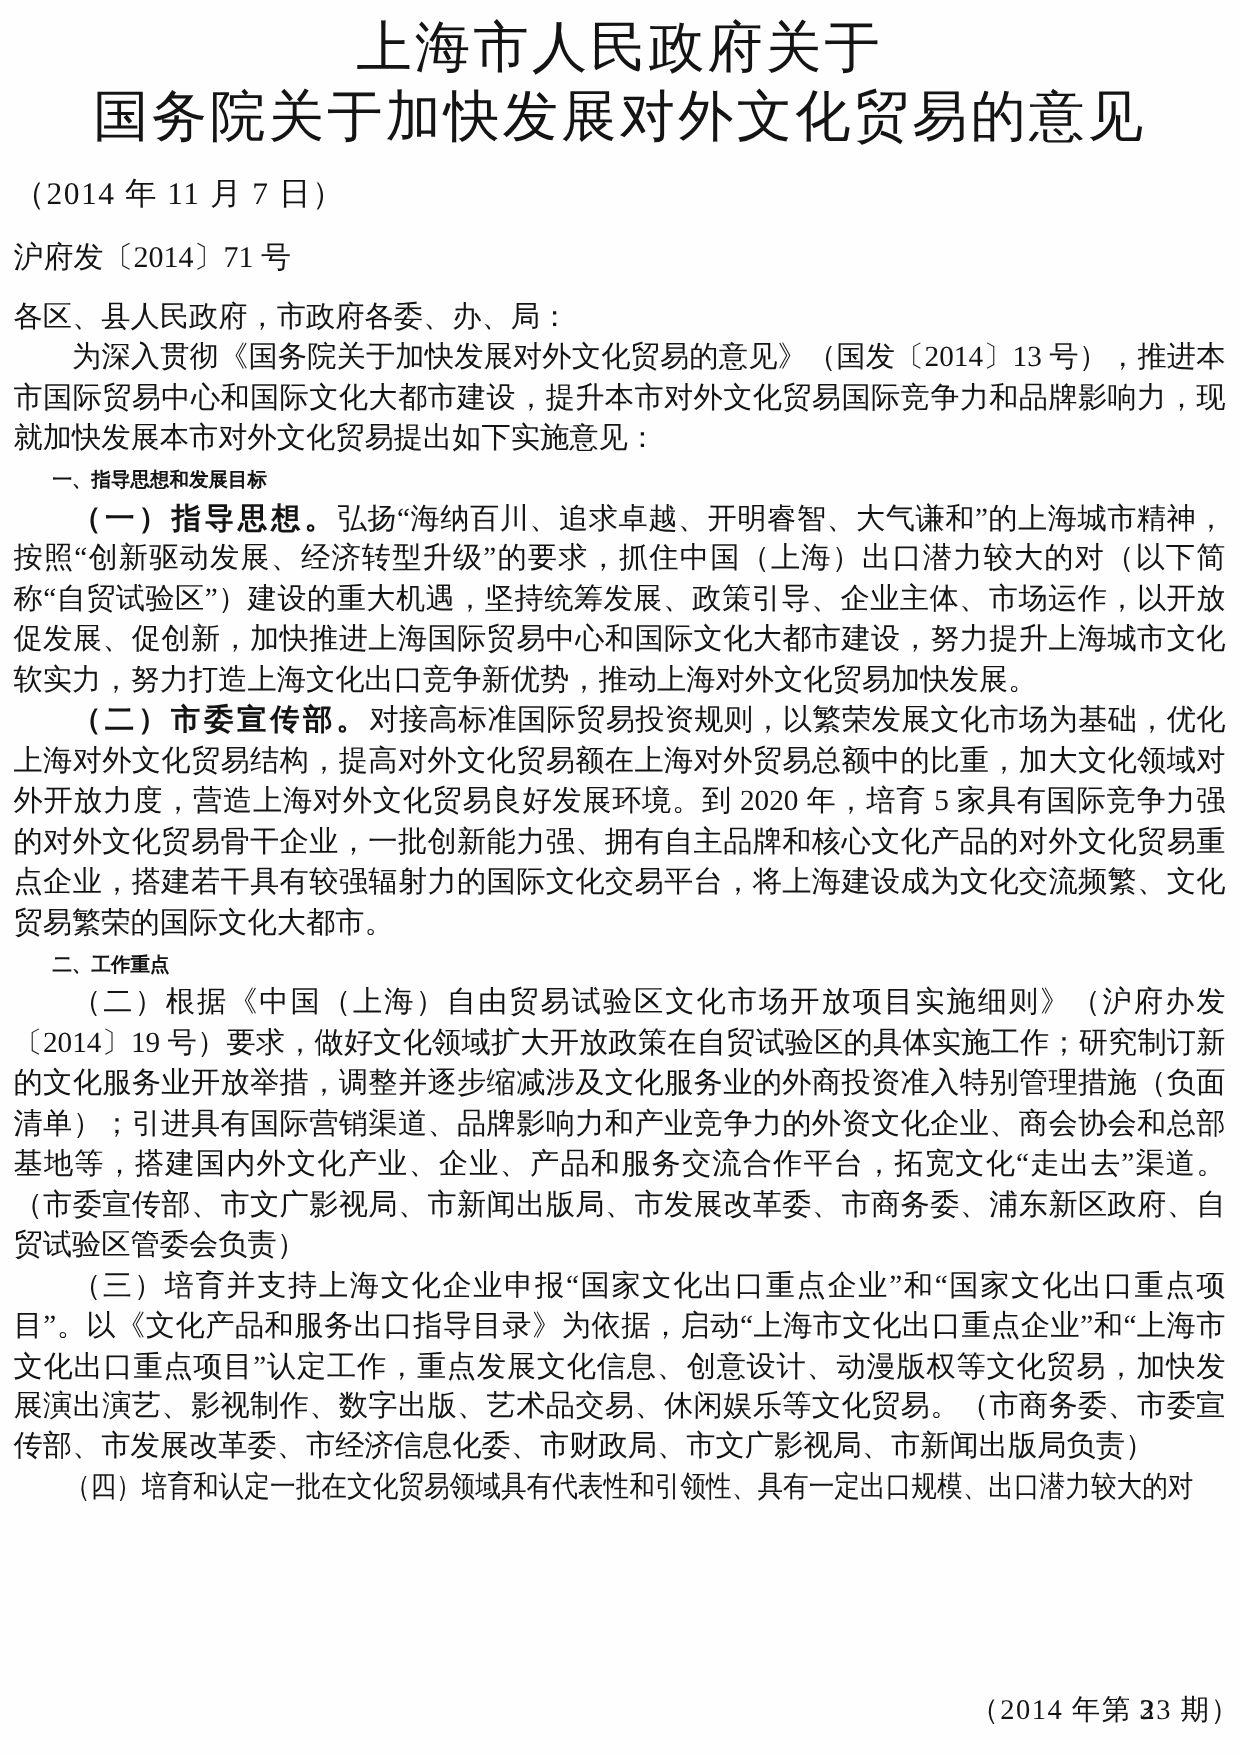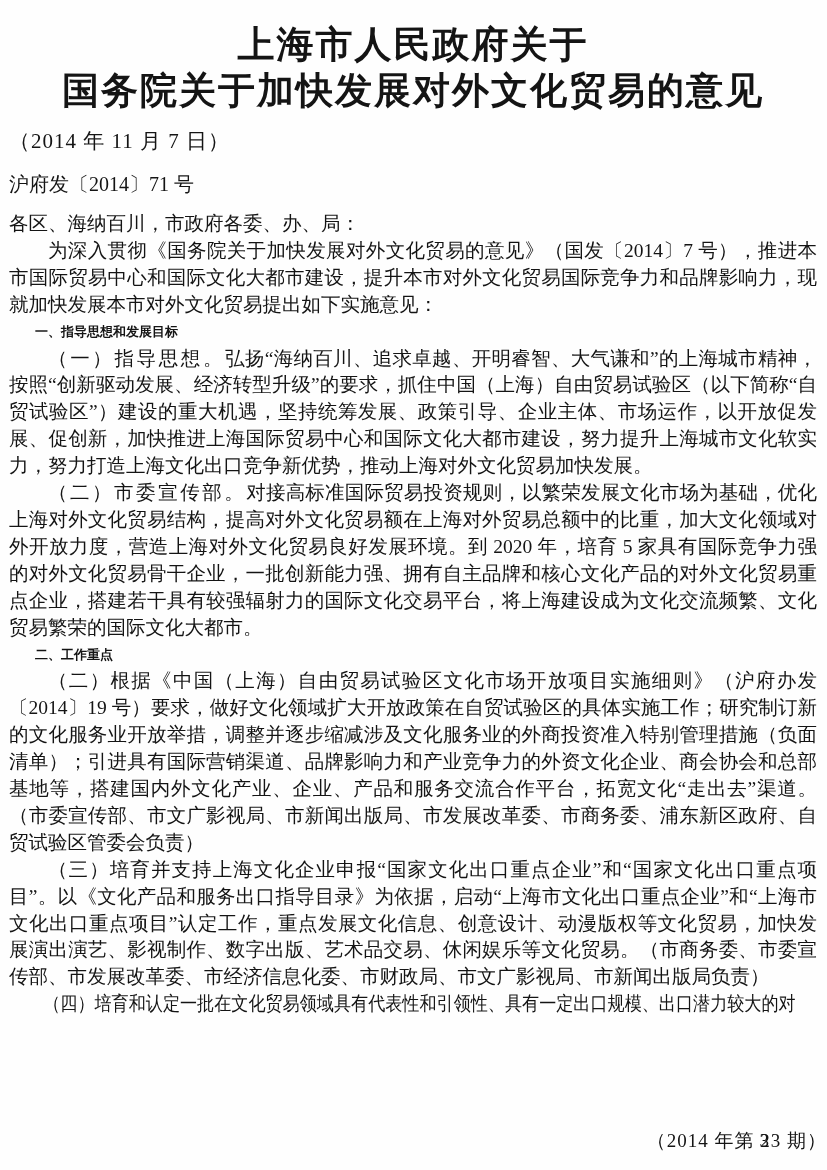--- a/index.html
+++ b/index.html
@@ -9,25 +9,25 @@
     height: 1170px;
     background: #fefefe;
     position: relative;
     overflow: hidden;
     color: #141414;
     font-family: "Liberation Serif", "DejaVu Serif", serif;
     padding: 8px 10px 0 9px;
   }
   .title-block {
     text-align: center;
-    font-weight: bold;
+    font-weight: normal;
     font-size: 37px;
     line-height: 46px;
     letter-spacing: 2px;
-    margin-top: 14px;
+    margin-top: 2px;
   }
   .date-line {
     text-align: left;
     font-size: 21px;
     line-height: 25px;
     margin-top: 15px;
     letter-spacing: 1px;
   }
   .doc-number {
     text-align: left;
@@ -44,21 +44,21 @@
   }
   .salutation { text-indent: 0; }
   .para { text-indent: 2em; }
   .sec-heading {
     font-size: 13px;
     line-height: 26.9px;
     font-weight: bold;
     font-family: "Liberation Sans", "DejaVu Sans", sans-serif;
     text-indent: 2em;
   }
-  .kai-lead { letter-spacing: 0.12em; }
+  .kai-lead { letter-spacing: 0.12em; font-weight: bold; }
   
   .para-squeeze {
     width: 114%;
     transform: scaleX(0.877);
     transform-origin: left top;
     white-space: nowrap;
   }
   .footer {
     position: absolute;
     left: 0;
@@ -83,27 +83,27 @@
   <div class="title-block">
     <div>上海市人民政府关于</div>
     <div>国务院关于加快发展对外文化贸易的意见</div>
   </div>
 
   <div class="date-line">（2014 年 11 月 7 日）</div>
 
   <div class="doc-number">沪府发〔2014〕71 号</div>
 
   <div class="body-text">
-    <p class="salutation">各区、海纳百川，市政府各委、办、局：</p>
+    <p class="salutation">各区、县人民政府，市政府各委、办、局：</p>
 
-    <p class="para">为深入贯彻《国务院关于加快发展对外文化贸易的意见》（国发〔2014〕7 号），推进本市国际贸易中心和国际文化大都市建设，提升本市对外文化贸易国际竞争力和品牌影响力，现就加快发展本市对外文化贸易提出如下实施意见：</p>
+    <p class="para">为深入贯彻《国务院关于加快发展对外文化贸易的意见》（国发〔2014〕13 号），推进本市国际贸易中心和国际文化大都市建设，提升本市对外文化贸易国际竞争力和品牌影响力，现就加快发展本市对外文化贸易提出如下实施意见：</p>
 
     <h2 class="sec-heading">一、指导思想和发展目标</h2>
 
-    <p class="para"><span class="kai-lead">（一）指导思想。</span><span>弘扬“海纳百川、追求卓越、开明睿智、大气谦和”的上海城市精神，按照“创新驱动发展、经济转型升级”的要求，抓住中国（上海）自由贸易试验区（以下简称“自贸试验区”）建设的重大机遇，坚持统筹发展、政策引导、企业主体、市场运作，以开放促发展、促创新，加快推进上海国际贸易中心和国际文化大都市建设，努力提升上海城市文化软实力，努力打造上海文化出口竞争新优势，推动上海对外文化贸易加快发展。</span></p>
+    <p class="para"><span class="kai-lead">（一）指导思想。</span><span>弘扬“海纳百川、追求卓越、开明睿智、大气谦和”的上海城市精神，按照“创新驱动发展、经济转型升级”的要求，抓住中国（上海）出口潜力较大的对（以下简称“自贸试验区”）建设的重大机遇，坚持统筹发展、政策引导、企业主体、市场运作，以开放促发展、促创新，加快推进上海国际贸易中心和国际文化大都市建设，努力提升上海城市文化软实力，努力打造上海文化出口竞争新优势，推动上海对外文化贸易加快发展。</span></p>
 
     <p class="para"><span class="kai-lead">（二）市委宣传部。</span><span>对接高标准国际贸易投资规则，以繁荣发展文化市场为基础，优化上海对外文化贸易结构，提高对外文化贸易额在上海对外贸易总额中的比重，加大文化领域对外开放力度，营造上海对外文化贸易良好发展环境。到 2020 年，培育 5 家具有国际竞争力强的对外文化贸易骨干企业，一批创新能力强、拥有自主品牌和核心文化产品的对外文化贸易重点企业，搭建若干具有较强辐射力的国际文化交易平台，将上海建设成为文化交流频繁、文化贸易繁荣的国际文化大都市。</span></p>
 
     <h2 class="sec-heading">二、工作重点</h2>
 
 
     <p class="para">（二）根据《中国（上海）自由贸易试验区文化市场开放项目实施细则》（沪府办发〔2014〕19 号）要求，做好文化领域扩大开放政策在自贸试验区的具体实施工作；研究制订新的文化服务业开放举措，调整并逐步缩减涉及文化服务业的外商投资准入特别管理措施（负面清单）；引进具有国际营销渠道、品牌影响力和产业竞争力的外资文化企业、商会协会和总部基地等，搭建国内外文化产业、企业、产品和服务交流合作平台，拓宽文化“走出去”渠道。（市委宣传部、市文广影视局、市新闻出版局、市发展改革委、市商务委、浦东新区政府、自贸试验区管委会负责）</p>
 
     <p class="para">（三）培育并支持上海文化企业申报“国家文化出口重点企业”和“国家文化出口重点项目”。以《文化产品和服务出口指导目录》为依据，启动“上海市文化出口重点企业”和“上海市文化出口重点项目”认定工作，重点发展文化信息、创意设计、动漫版权等文化贸易，加快发展演出演艺、影视制作、数字出版、艺术品交易、休闲娱乐等文化贸易。（市商务委、市委宣传部、市发展改革委、市经济信息化委、市财政局、市文广影视局、市新闻出版局负责）</p>
 

